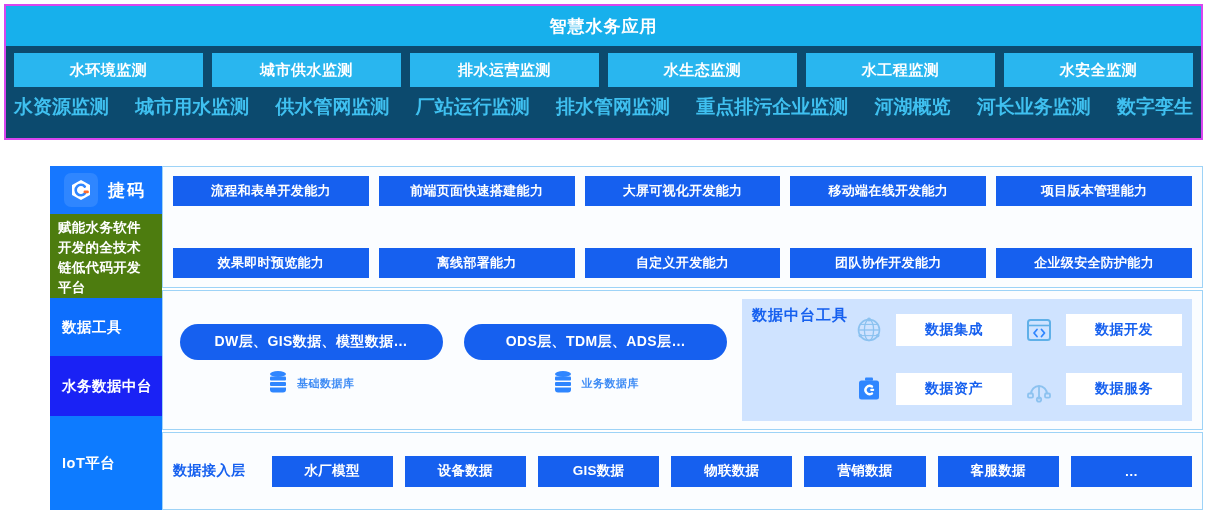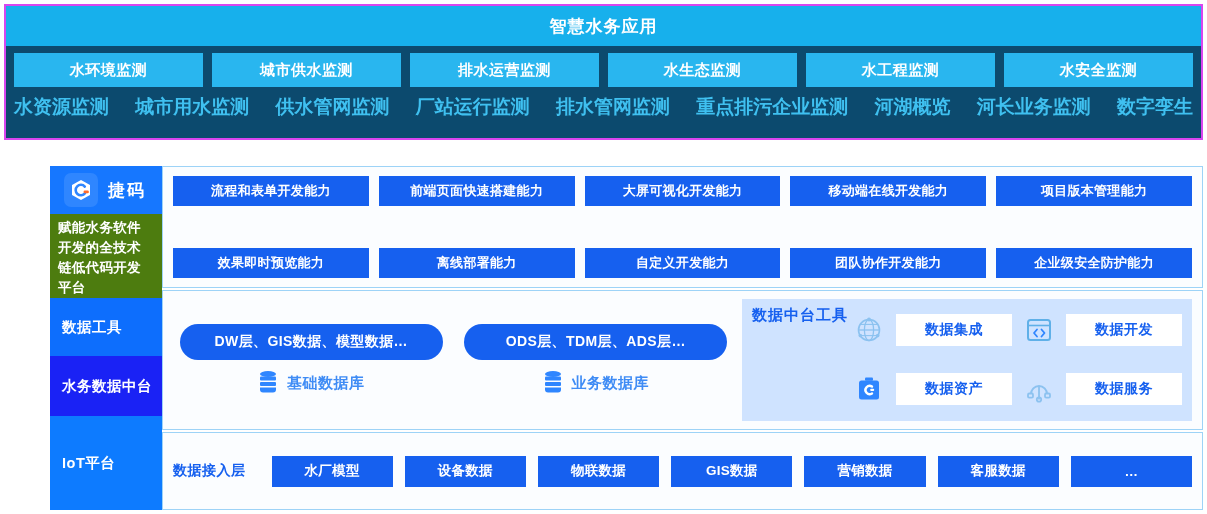--- a/index.html
+++ b/index.html
@@ -87,21 +87,21 @@
 
   
   .data-panel{flex:0 0 140px;display:flex;align-items:center;padding:8px 10px;box-sizing:border-box;gap:8px;margin-top:2px;}
   .db-col{flex:1 1 0;display:flex;flex-direction:column;align-items:center;gap:10px;min-width:0;}
   .pill{
     width:95%;height:36px;border-radius:19px;background:#1660ef;color:#ffffff;
     display:flex;align-items:center;justify-content:center;
     font-size:14px;font-weight:bold;letter-spacing:.4px;white-space:nowrap;
   }
   .db-label{display:flex;align-items:center;gap:9px;}
-  .db-label span{color:#3f8cf5;font-size:15px;font-weight:bold;letter-spacing:.5px;}
+  .db-label span{color:#3f8cf5;font-size:11px;font-weight:bold;letter-spacing:.5px;}
 
   .tools-box{
     flex:0 0 450px;background:#cfe3ff;box-sizing:border-box;
     padding:5px 10px 7px 10px;height:100%;
     display:flex;flex-direction:row;
   }
   .tools-title{
     text-align:center;color:#1660ef;font-size:15px;font-weight:bold;
     letter-spacing:1px;padding:2px 0 5px 0;
   }
@@ -281,22 +281,22 @@
             </div>
             <div class="tool-btn">数据服务</div>
           </div>
         </div>
       </div>
 
       <div class="panel iot-panel">
         <div class="iot-label">数据接入层</div>
         <div class="iot-chip">水厂模型</div>
         <div class="iot-chip">设备数据</div>
+        <div class="iot-chip">GIS数据</div>
         <div class="iot-chip">物联数据</div>
-        <div class="iot-chip">GIS数据</div>
         <div class="iot-chip">营销数据</div>
         <div class="iot-chip">客服数据</div>
         <div class="iot-chip">…</div>
       </div>
 
     </div>
   </div>
 </div>
 
 </body></html>

